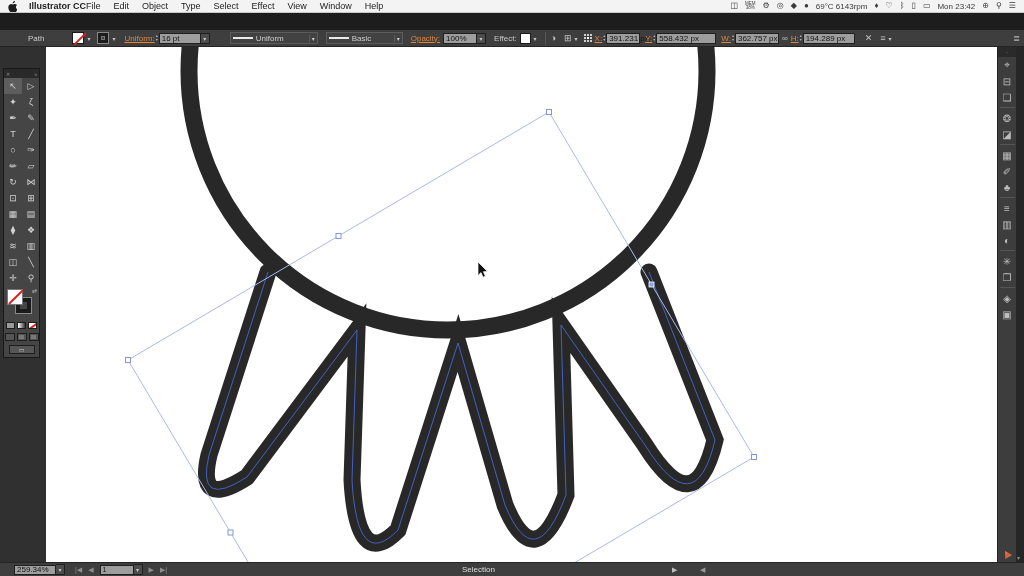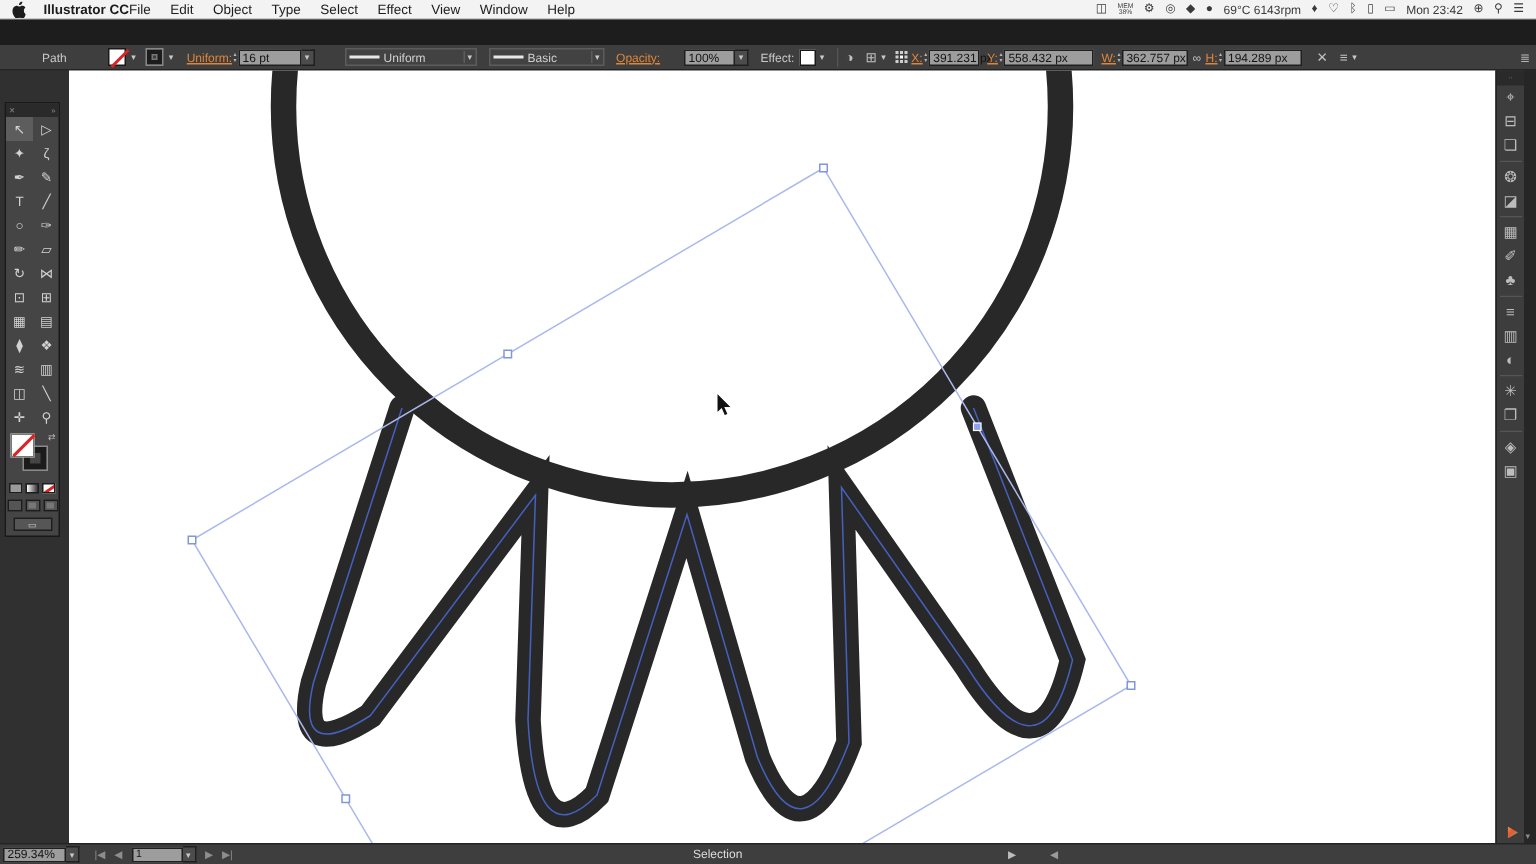--- a/index.html
+++ b/index.html
@@ -98,21 +98,21 @@
   .scrollcol { position:absolute; left:1016px; top:47px; width:8px; height:515px; background:#262626; }
   .scrollcol .sarr { position:absolute; bottom:1px; left:1px; color:#888; font-size:6px; }
   .cc-tri { position:absolute; left:1004px; top:551px; width:8px; height:8px;
     background:linear-gradient(135deg,#f5a623 0%, #e8533a 45%, #7ec24a 100%);
     clip-path:polygon(15% 0, 100% 50%, 15% 100%); }
 
   
   .statusbar { position:absolute; left:0; top:562px; width:1024px; height:14px; background:#3e3e3e;
     border-top:1px solid #242424; display:flex; align-items:center; font-size:8px; color:#cfcfcf; }
   .statusbar .field { height:10px; }
-  .sb-zoom { margin-left:2px; width:42px; }
+  .sb-zoom { margin-left:14px; width:42px; }
   .sb-nav { display:flex; align-items:center; gap:6px; margin-left:10px; color:#8d8d8d; font-size:7px; }
   .sb-field { width:34px; }
   .sb-tool { position:absolute; left:462px; color:#dedede; }
   .sb-next { position:absolute; left:672px; color:#bdbdbd; font-size:7px; }
   .sb-prev { position:absolute; left:700px; color:#9a9a9a; font-size:7px; }
 </style>
 </head>
 <body>
 
 <div id="app">
@@ -194,21 +194,21 @@
       <span class="ddcaret" style="margin-left:auto">▾</span>
     </span>
 
     <span class="dd" style="margin-left:8px;width:77px">
       <span class="line"></span>
       <span>Basic</span>
       <span class="ddcaret" style="margin-left:auto">▾</span>
     </span>
 
     <span class="olab" style="margin-left:8px">Opacity:</span>
-    <span class="field" style="width:34px;margin-left:16px">100%</span>
+    <span class="field" style="width:34px;margin-left:3px">100%</span>
     <span class="caretbtn">▾</span>
 
     <span class="lab" style="margin-left:8px">Effect:</span>
     <span class="swatch" style="margin-left:3px;width:11px;height:11px"></span>
     <span class="caretbtn" style="border:none;background:none">▾</span>
 
     <span class="vsep"></span>
     <span class="cicon">◑</span>
     <span class="cicon" style="margin-left:8px">⊞</span>
     <span class="caretbtn" style="border:none;background:none">▾</span>

